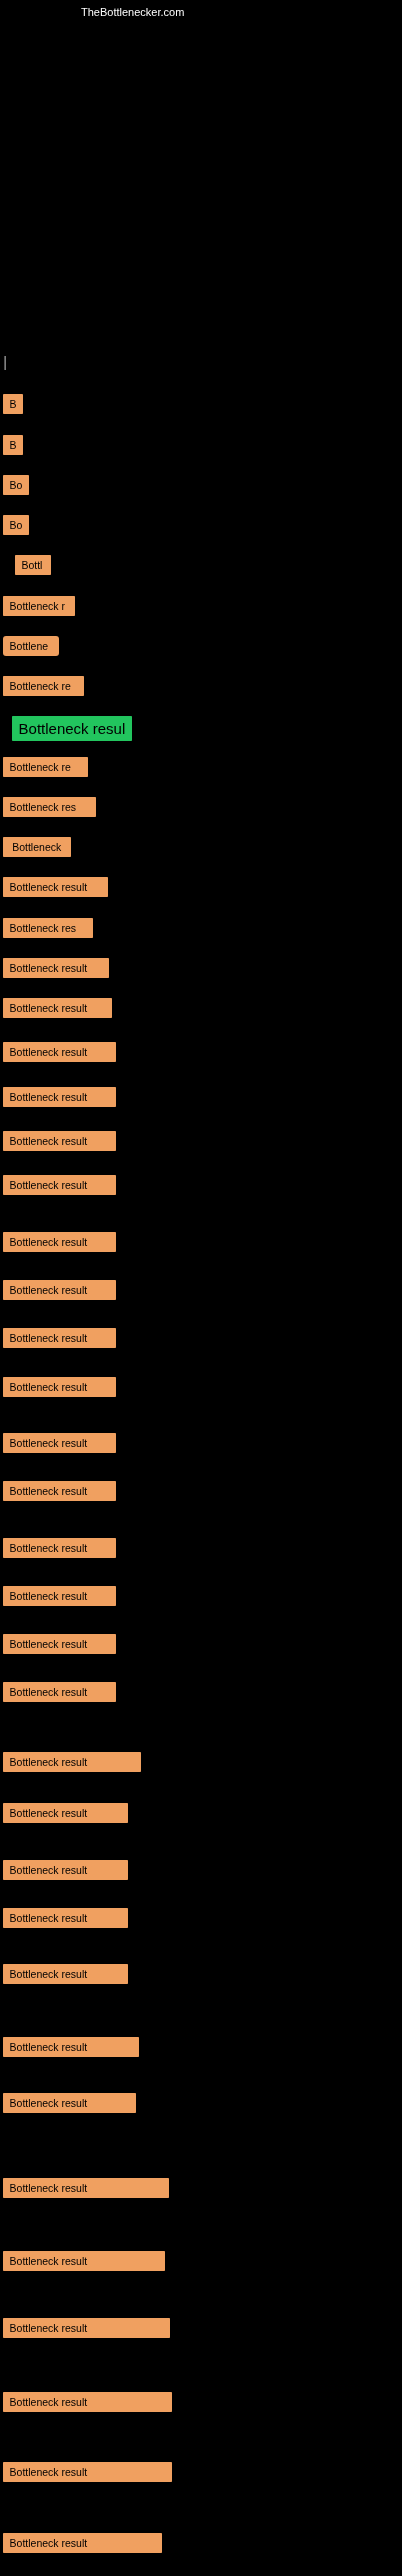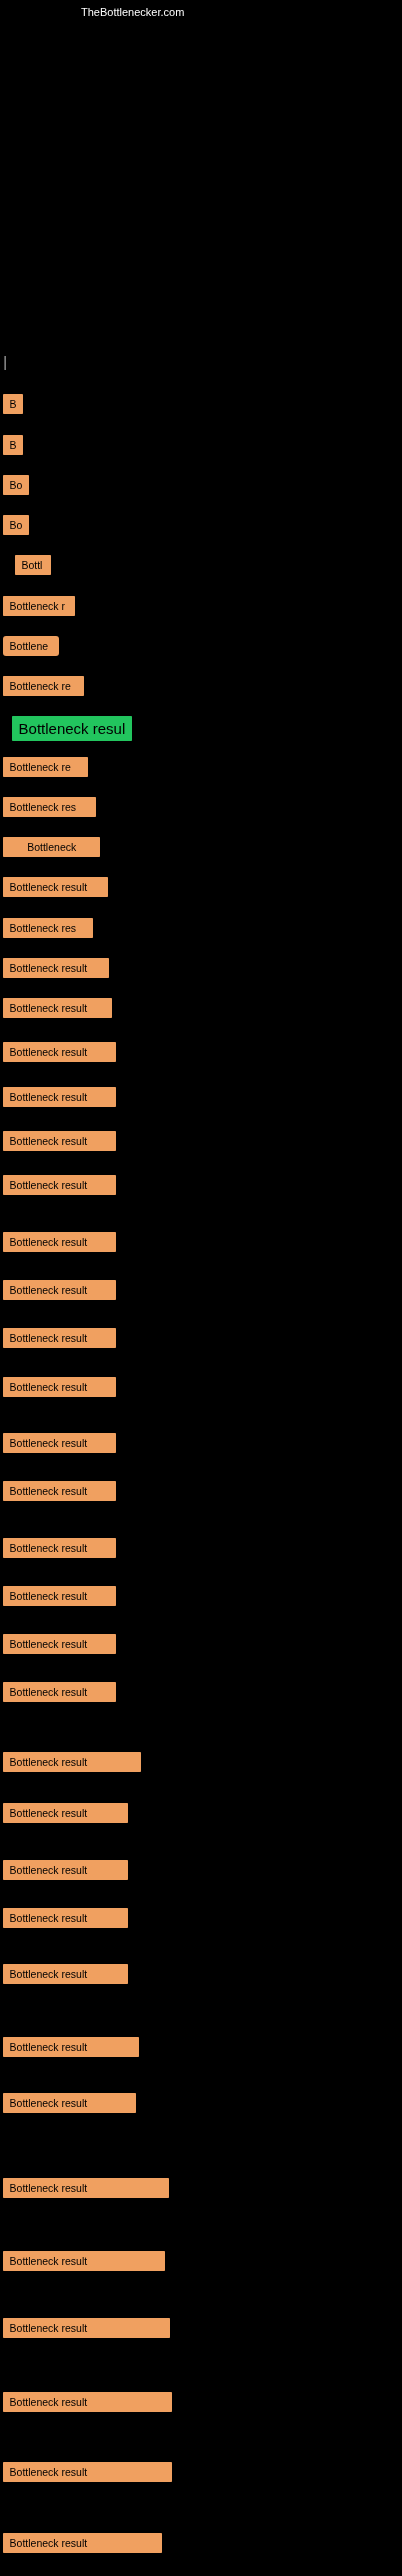--- a/index.html
+++ b/index.html
@@ -32,21 +32,21 @@
     <div style="position: absolute; top: 435px; left: 3.2px; background-color: rgb(240, 160, 96); color: rgb(0, 0, 0); font-size: 10.5px; font-weight: 500; font-family: Arial, sans-serif; padding: 4px 6.4px; display: inline-block; min-width: 17.7px; white-space: nowrap; border-radius: 0.8px;">B</div>
     <div style="position: absolute; top: 475px; left: 3.2px; background-color: rgb(240, 160, 96); color: rgb(0, 0, 0); font-size: 10.5px; font-weight: 500; font-family: Arial, sans-serif; padding: 4px 6.4px; display: inline-block; min-width: 20px; white-space: nowrap; border-radius: 0.8px;">Bo</div>
     <div style="position: absolute; top: 515px; left: 3.2px; background-color: rgb(240, 160, 96); color: rgb(0, 0, 0); font-size: 10.5px; font-weight: 500; font-family: Arial, sans-serif; padding: 4px 6.4px; display: inline-block; min-width: 24px; white-space: nowrap; border-radius: 0.8px;">Bo</div>
     <div style="position: absolute; top: 555px; left: 15px; background-color: rgb(240, 160, 96); color: rgb(0, 0, 0); font-size: 10.5px; font-weight: 500; font-family: Arial, sans-serif; padding: 4px 6.4px; display: inline-block; min-width: 36px; white-space: nowrap; border-radius: 0.8px;">Bottl</div>
     <div style="position: absolute; top: 596px; left: 3.2px; background-color: rgb(240, 160, 96); color: rgb(0, 0, 0); font-size: 10.5px; font-weight: 500; font-family: Arial, sans-serif; padding: 4px 6.4px; display: inline-block; min-width: 72px; white-space: nowrap; border-radius: 0.8px;">Bottleneck r</div>
     <div style="position: absolute; top: 636px; left: 3.2px; background-color: rgb(240, 160, 96); color: rgb(0, 0, 0); font-size: 10.5px; font-weight: 500; font-family: Arial, sans-serif; padding: 4px 6.4px; display: inline-block; min-width: 56px; white-space: nowrap; border-radius: 3px;">Bottlene</div>
     <div style="position: absolute; top: 676px; left: 3.2px; background-color: rgb(240, 160, 96); color: rgb(0, 0, 0); font-size: 10.5px; font-weight: 500; font-family: Arial, sans-serif; padding: 4px 6.4px; display: inline-block; min-width: 81px; white-space: nowrap; border-radius: 0.8px;">Bottleneck re</div>
     <div style="position: absolute; top: 716px; left: 3.2px; background-color: #22c55e; color: rgb(0, 0, 0); font-size: 15px; font-weight: 500; font-family: Arial, sans-serif; padding: 4px 6.4px; display: inline-block; min-width: 101px; white-space: nowrap; border-radius: 0.8px; margin-left: 9px;">Bottleneck resul</div>
     <div style="position: absolute; top: 757px; left: 3.2px; background-color: rgb(240, 160, 96); color: rgb(0, 0, 0); font-size: 10.5px; font-weight: 500; font-family: Arial, sans-serif; padding: 4px 6.4px; display: inline-block; min-width: 85px; white-space: nowrap; border-radius: 0.8px;">Bottleneck re</div>
     <div style="position: absolute; top: 797px; left: 3.2px; background-color: rgb(240, 160, 96); color: rgb(0, 0, 0); font-size: 10.5px; font-weight: 500; font-family: Arial, sans-serif; padding: 4px 6.4px; display: inline-block; min-width: 93px; white-space: nowrap; border-radius: 0.8px;">Bottleneck res</div>
-    <div style="position: absolute; top: 837px; left: 3.2px; background-color: rgb(240, 160, 96); color: rgb(0, 0, 0); font-size: 10.5px; font-weight: 500; font-family: Arial, sans-serif; padding: 4px 24px; display: inline-block; min-width: 68px; white-space: nowrap; border-radius: 0.8px;">Bottleneck</div>
+    <div style="position: absolute; top: 837px; left: 3.2px; background-color: rgb(240, 160, 96); color: rgb(0, 0, 0); font-size: 10.5px; font-weight: 500; font-family: Arial, sans-serif; padding: 4px 9px; display: inline-block; min-width: 68px; white-space: nowrap; border-radius: 0.8px;">Bottleneck</div>
     <div style="position: absolute; top: 877px; left: 3.2px; background-color: rgb(240, 160, 96); color: rgb(0, 0, 0); font-size: 10.5px; font-weight: 500; font-family: Arial, sans-serif; padding: 4px 6.4px; display: inline-block; min-width: 105px; white-space: nowrap; border-radius: 0.8px;">Bottleneck result</div>
     <div style="position: absolute; top: 918px; left: 3.2px; background-color: rgb(240, 160, 96); color: rgb(0, 0, 0); font-size: 10.5px; font-weight: 500; font-family: Arial, sans-serif; padding: 4px 6.4px; display: inline-block; min-width: 90px; white-space: nowrap; border-radius: 0.8px;">Bottleneck res</div>
     <div style="position: absolute; top: 958px; left: 3.2px; background-color: rgb(240, 160, 96); color: rgb(0, 0, 0); font-size: 10.5px; font-weight: 500; font-family: Arial, sans-serif; padding: 4px 6.4px; display: inline-block; min-width: 106px; white-space: nowrap; border-radius: 0.8px;">Bottleneck result</div>
     <div style="position: absolute; top: 998px; left: 3.2px; background-color: rgb(240, 160, 96); color: rgb(0, 0, 0); font-size: 10.5px; font-weight: 500; font-family: Arial, sans-serif; padding: 4px 6.4px; display: inline-block; min-width: 109px; white-space: nowrap; border-radius: 0.8px;">Bottleneck result</div>
     <div style="position: absolute; top: 1042px; left: 3.2px; background-color: rgb(240, 160, 96); color: rgb(0, 0, 0); font-size: 10.5px; font-weight: 500; font-family: Arial, sans-serif; padding: 4px 6.4px; display: inline-block; min-width: 113px; white-space: nowrap; border-radius: 0.8px;">Bottleneck result</div>
     <div style="position: absolute; top: 1087px; left: 3.2px; background-color: rgb(240, 160, 96); color: rgb(0, 0, 0); font-size: 10.5px; font-weight: 500; font-family: Arial, sans-serif; padding: 4px 6.4px; display: inline-block; min-width: 113px; white-space: nowrap; border-radius: 0.8px;">Bottleneck result</div>
     <div style="position: absolute; top: 1131px; left: 3.2px; background-color: rgb(240, 160, 96); color: rgb(0, 0, 0); font-size: 10.5px; font-weight: 500; font-family: Arial, sans-serif; padding: 4px 6.4px; display: inline-block; min-width: 113px; white-space: nowrap; border-radius: 0.8px;">Bottleneck result</div>
     <div style="position: absolute; top: 1175px; left: 3.2px; background-color: rgb(240, 160, 96); color: rgb(0, 0, 0); font-size: 10.5px; font-weight: 500; font-family: Arial, sans-serif; padding: 4px 6.4px; display: inline-block; min-width: 113px; white-space: nowrap; border-radius: 0.8px;">Bottleneck result</div>
     <div style="position: absolute; top: 1232px; left: 3.2px; background-color: rgb(240, 160, 96); color: rgb(0, 0, 0); font-size: 10.5px; font-weight: 500; font-family: Arial, sans-serif; padding: 4px 6.4px; display: inline-block; min-width: 113px; white-space: nowrap; border-radius: 0.8px;">Bottleneck result</div>
     <div style="position: absolute; top: 1280px; left: 3.2px; background-color: rgb(240, 160, 96); color: rgb(0, 0, 0); font-size: 10.5px; font-weight: 500; font-family: Arial, sans-serif; padding: 4px 6.4px; display: inline-block; min-width: 113px; white-space: nowrap; border-radius: 0.8px;">Bottleneck result</div>

